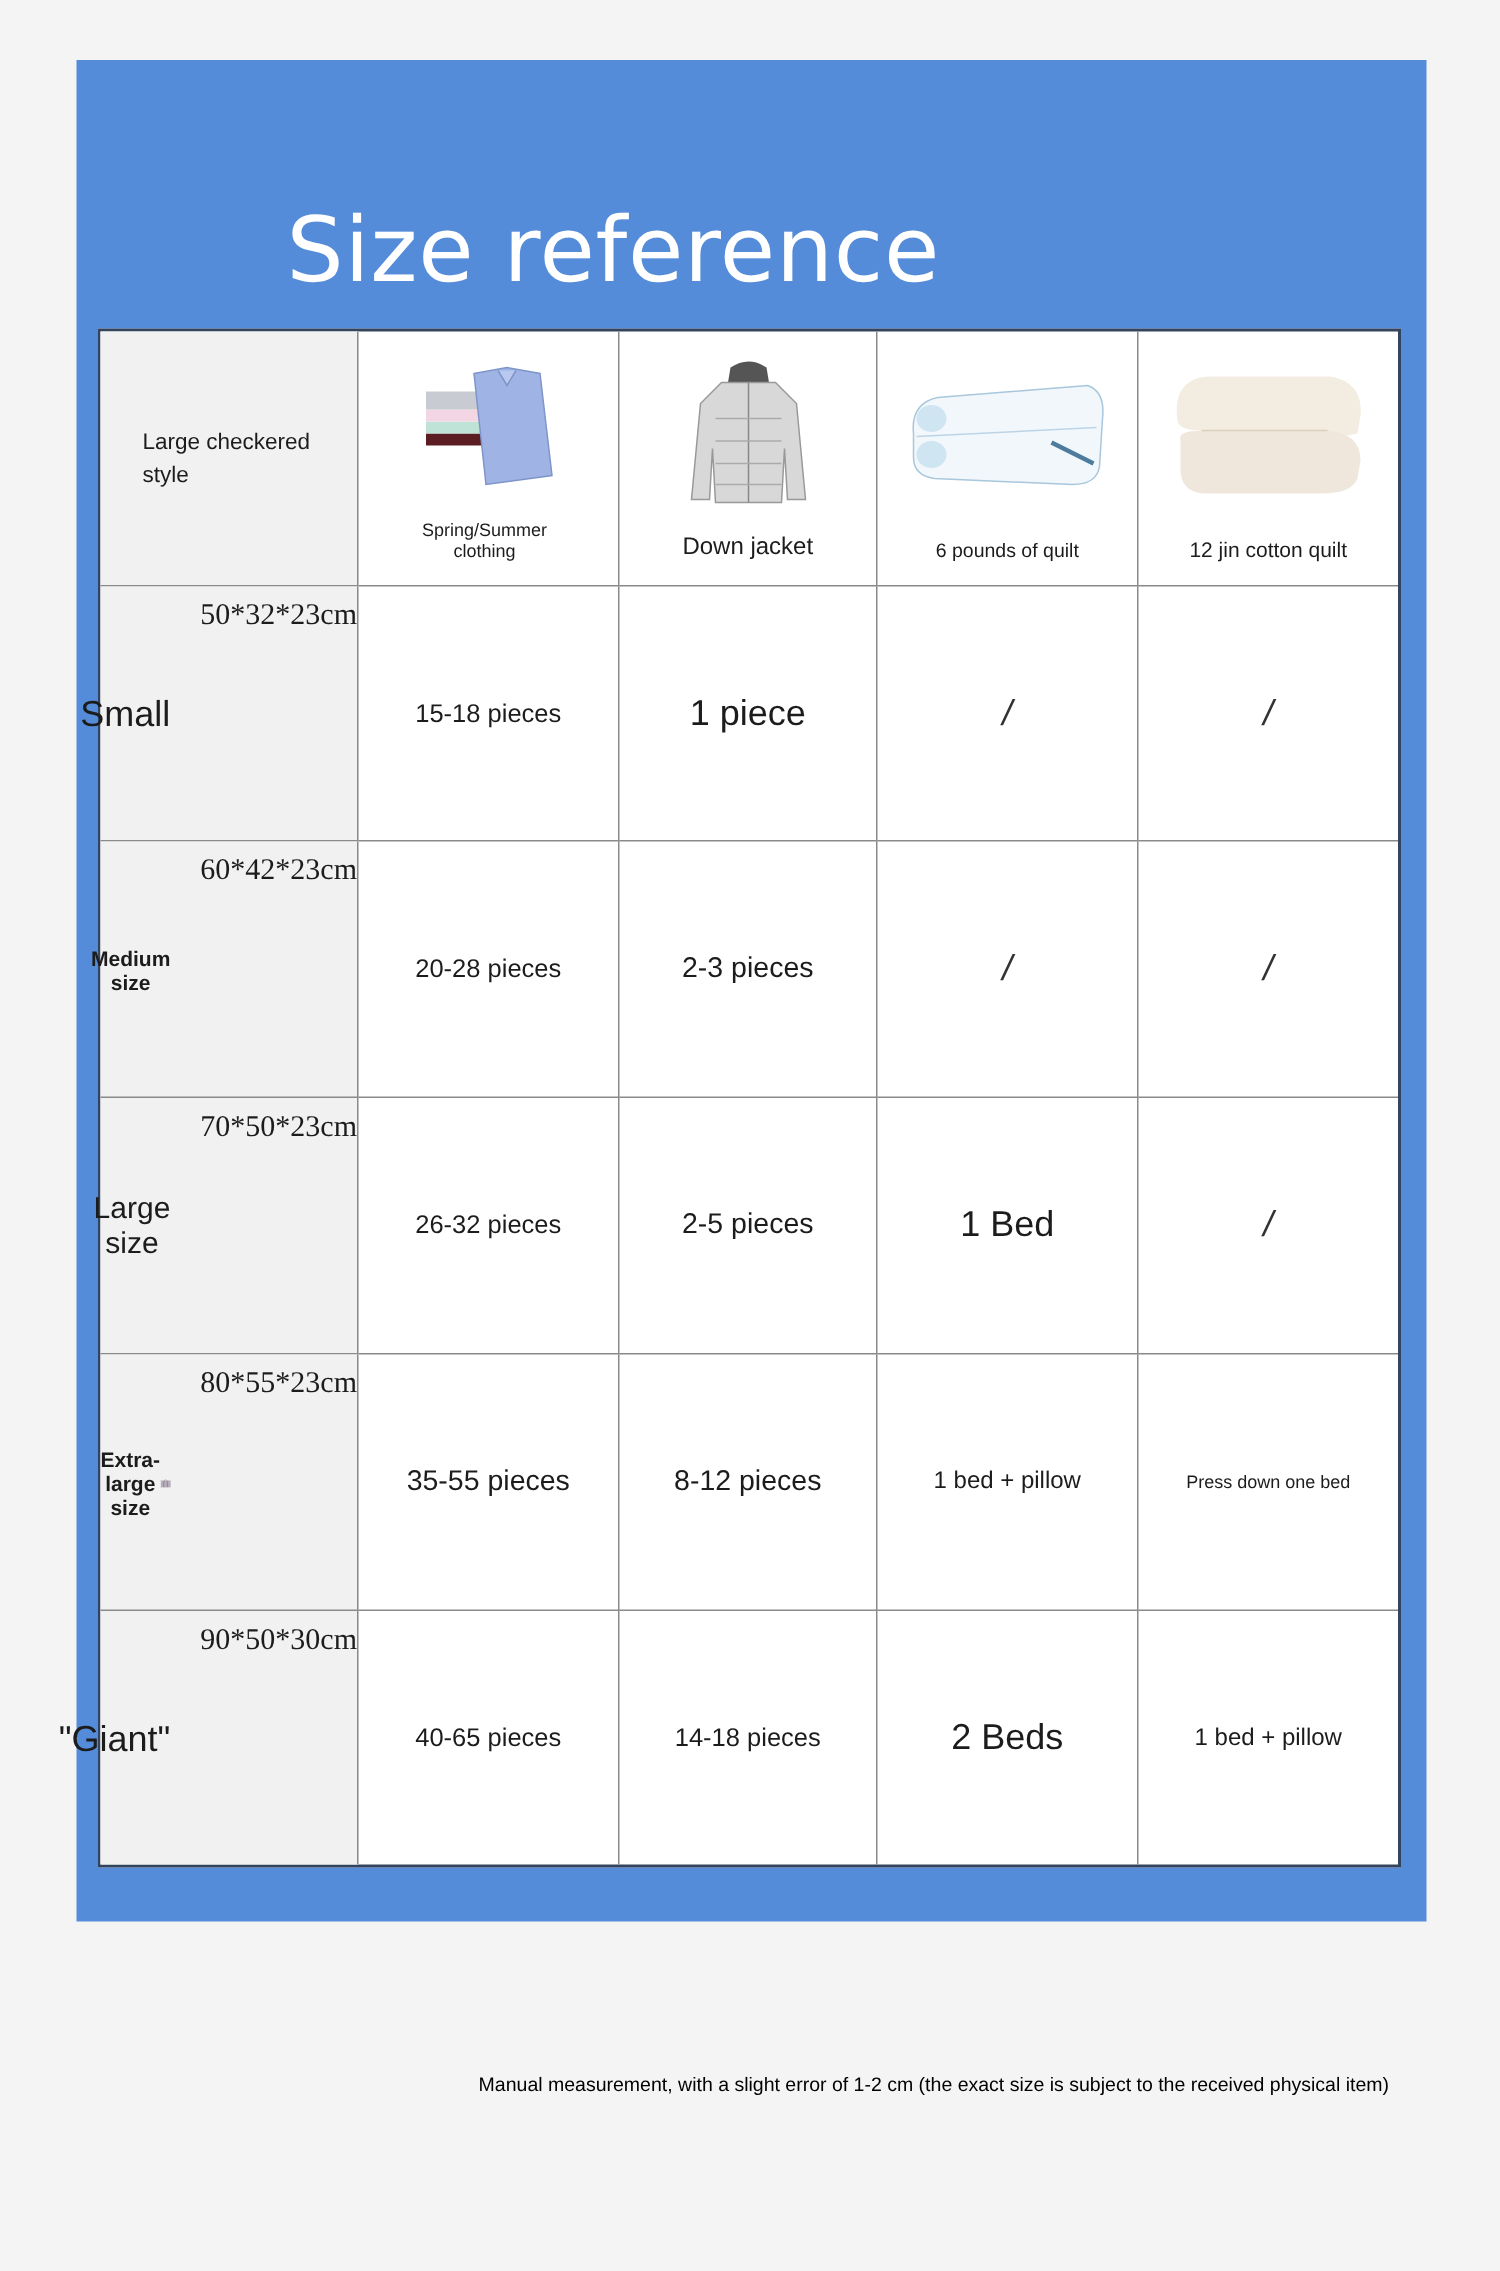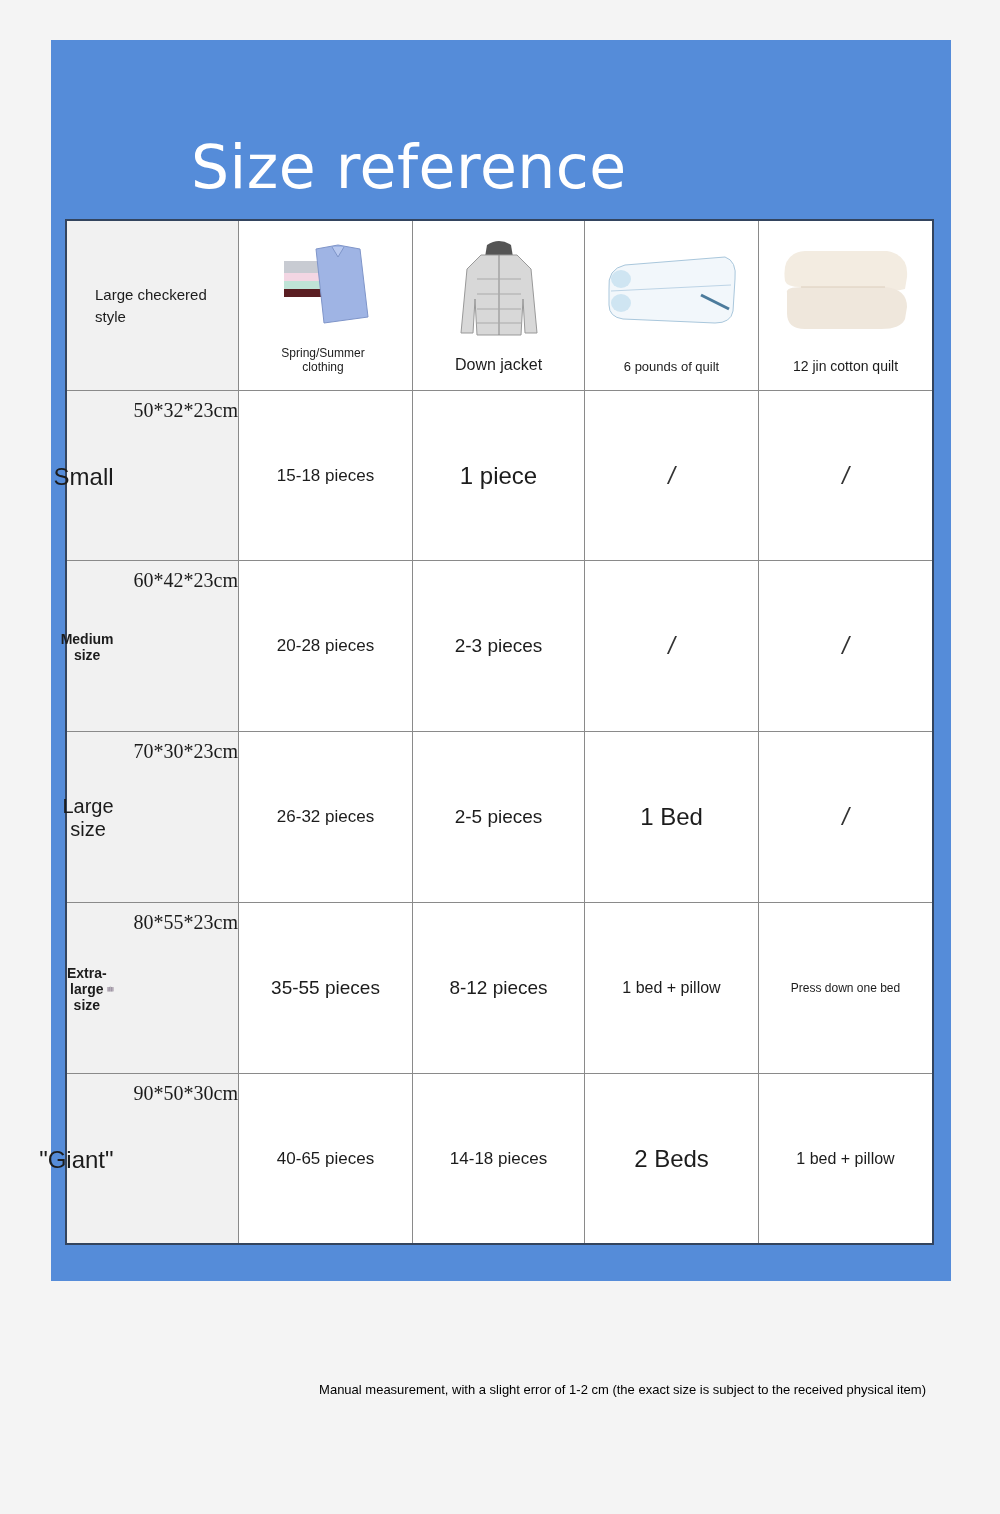--- a/index.html
+++ b/index.html
@@ -116,21 +116,21 @@
     <div class="cell slash">/</div>
     <div class="cell slash last-col">/</div>
 
     <div class="cell rowhead">
       <span class="size-name mid">Large size</span>
       <svg width="104" height="88" viewBox="0 0 104 88">
           <path d="M36 14 L52 2 L68 14" fill="none" stroke="#222" stroke-width="2.5"></path>
           <rect x="4" y="14" width="96" height="70" fill="url(#plaid)" stroke="#555"></rect>
           <path d="M36 14 Q28 50 32 84 M68 14 Q74 50 68 84" fill="none" stroke="#1c2233" stroke-width="3"></path>
         </svg>
-      <span class="dims">70*30*23cm</span>
+      <span class="dims">70*50*23cm</span>
     </div>
     <div class="cell" style="font-size:17px">26-32 pieces</div>
     <div class="cell" style="font-size:19px">2-5 pieces</div>
     <div class="cell big">1 Bed</div>
     <div class="cell slash last-col">/</div>
 
     <div class="cell rowhead">
       <span class="size-name small">Extra-large size</span>
       <svg width="114" height="90" viewBox="0 0 114 90">
           <path d="M40 14 L57 2 L74 14" fill="none" stroke="#222" stroke-width="2.5"></path>

